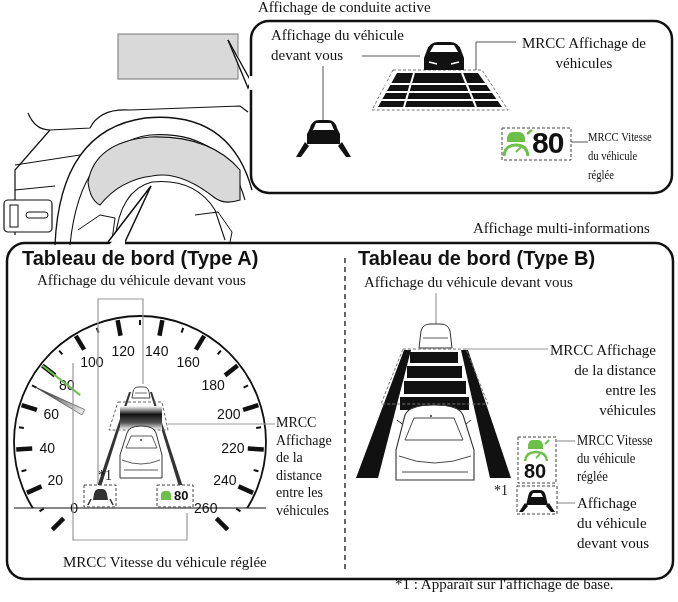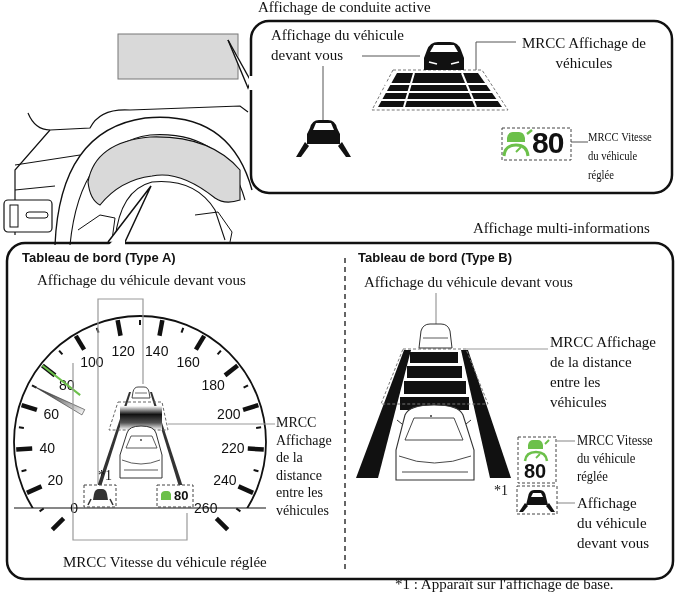--- a/index.html
+++ b/index.html
@@ -4,21 +4,21 @@
 <style>
   html, body { margin:0; padding:0; background:#fff; }
   body { width:678px; height:602px; position:relative; overflow:hidden;
          font-family:"Liberation Serif", serif; color:#111; }
   .abs { position:absolute; }
   .serif { font-family:"Liberation Serif", serif; }
   .sans { font-family:"Liberation Sans", sans-serif; }
   .t15 { font-size:15px; line-height:20px; }
   .t14 { font-size:14px; line-height:18px; }
   .t12 { font-size:12.5px; line-height:16px; }
-  .heading { font-weight:bold; font-size:13px; line-height:18px; }
+  .heading { font-weight:bold; font-size:20px; line-height:18px; }
   svg { position:absolute; left:0; top:0; overflow:visible; }
   .lbl { white-space:nowrap; }
 </style>
 </head>
 <body>
 
 <svg width="678" height="602">
 
   <rect x="118" y="34" width="120" height="45" fill="#d9d9d9" stroke="#777" stroke-width="1"></rect>
 
@@ -285,21 +285,21 @@
   <g>
     <path d="M528 497 Q529 490 534 490 L540 490 Q545 490 546 497 L548 505 L526 505 Z" fill="#111"></path>
     <path d="M531 497 L533 493 L541 493 L543 497 Z" fill="#fff"></path>
     <path d="M525 503 L519 512 L523 512 L528 506 Z" fill="#111"></path>
     <path d="M549 503 L555 512 L551 512 L546 506 Z" fill="#111"></path>
   </g>
 </svg>
 <div class="abs sans lbl" style="left:524px; top:460px; font-size:20px; font-weight:bold; line-height:22px;">80</div>
 <div class="abs serif t14 lbl" style="left:494px; top:482px;">*1</div>
 
-<div class="abs serif t15 lbl" style="left:550px; top:332px;">
+<div class="abs serif t15 lbl" style="left:550px; top:340px;text-align:right;">
   <div>MRCC Affichage</div>
   <div>de la distance</div>
   <div>entre les</div>
   <div>véhicules</div>
 </div>
 <div class="abs serif t14 lbl" style="left:577px; top:432px; line-height:18px; transform:scaleX(0.9); transform-origin:left;">
   <div>MRCC Vitesse</div>
   <div>du véhicule</div>
   <div>réglée</div>
 </div>

